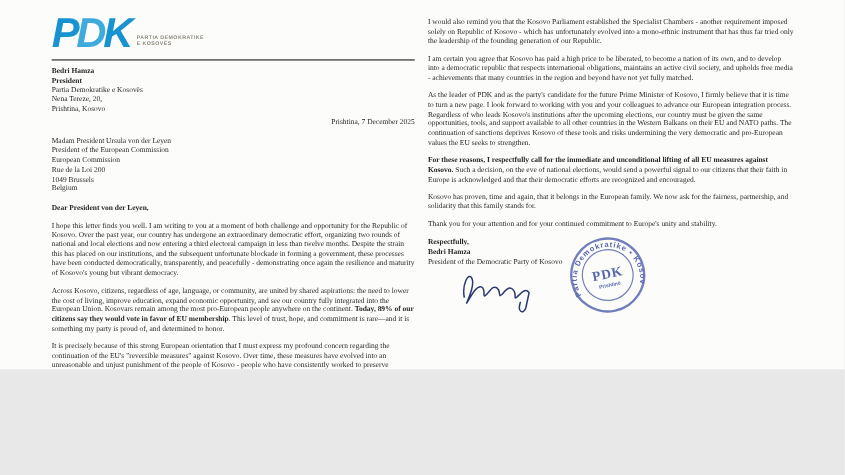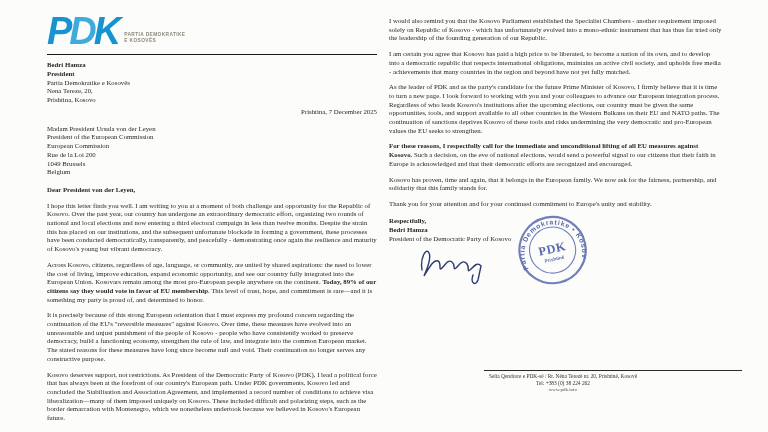--- a/index.html
+++ b/index.html
@@ -1,17 +1,17 @@
 <!DOCTYPE html>
 <html><head>
 <meta charset="utf-8">
 <style>
   html,body { margin:0; padding:0; background:#e8e8e8; }
   .canvas {
-    position:relative; width:768px; height:432px; background:#fcfcfb;
+    position:relative; width:768px; height:336px; background:#fcfcfb;
     overflow:hidden; font-family:"Liberation Serif", serif; color:#282828;
   }
   .page { position:absolute; top:0; }
   .page-1 { left:47px; width:330px; }
   .page-2 { left:389px; width:333px; height:432px; }
 
   
   .logo-row { display:flex; align-items:flex-end; gap:6px; margin-top:7px; height:42px; }
   .logo-text {
     font-family:"Liberation Sans", sans-serif; font-style:italic; font-weight:bold;

